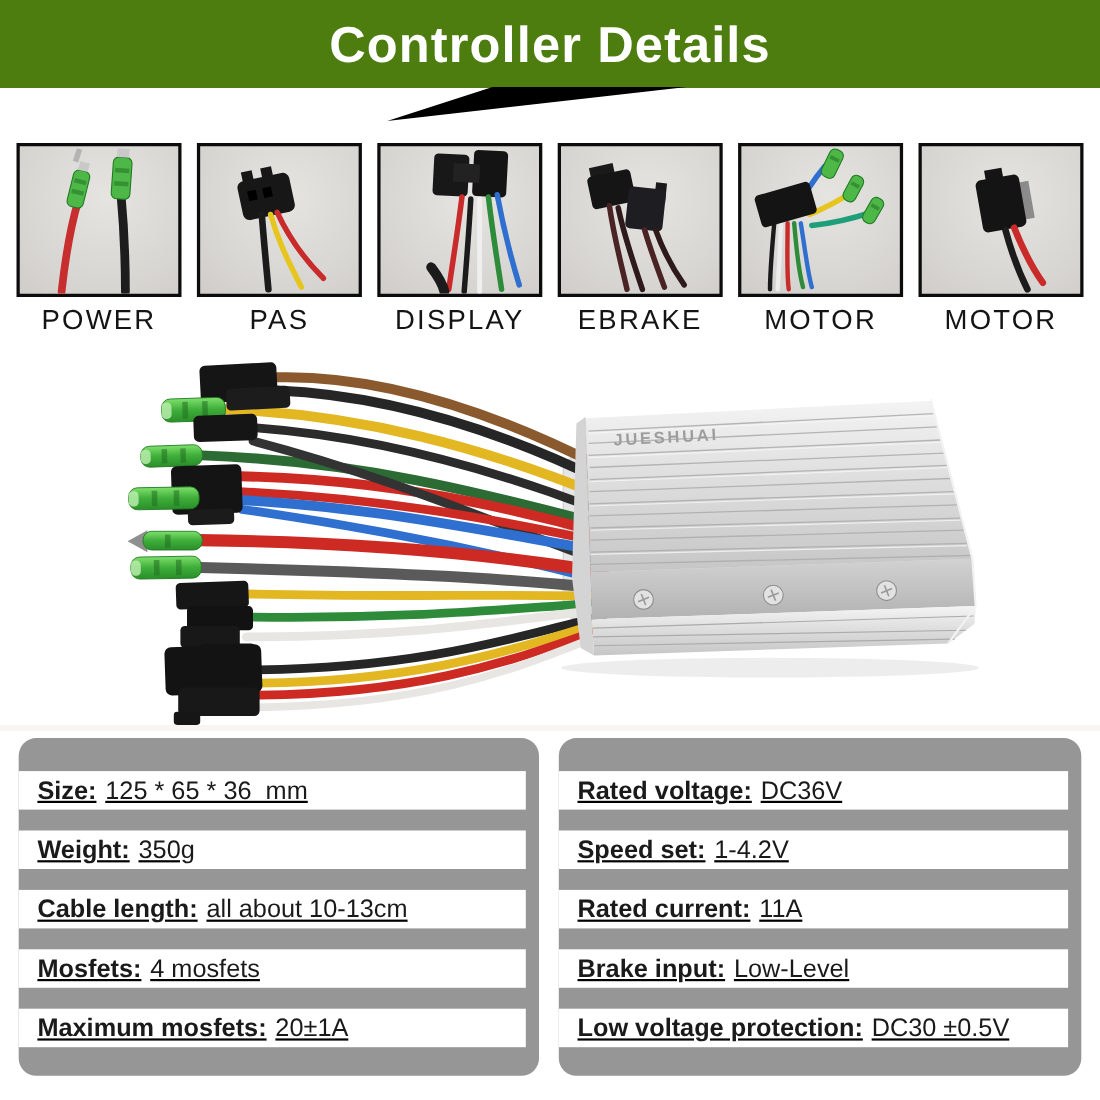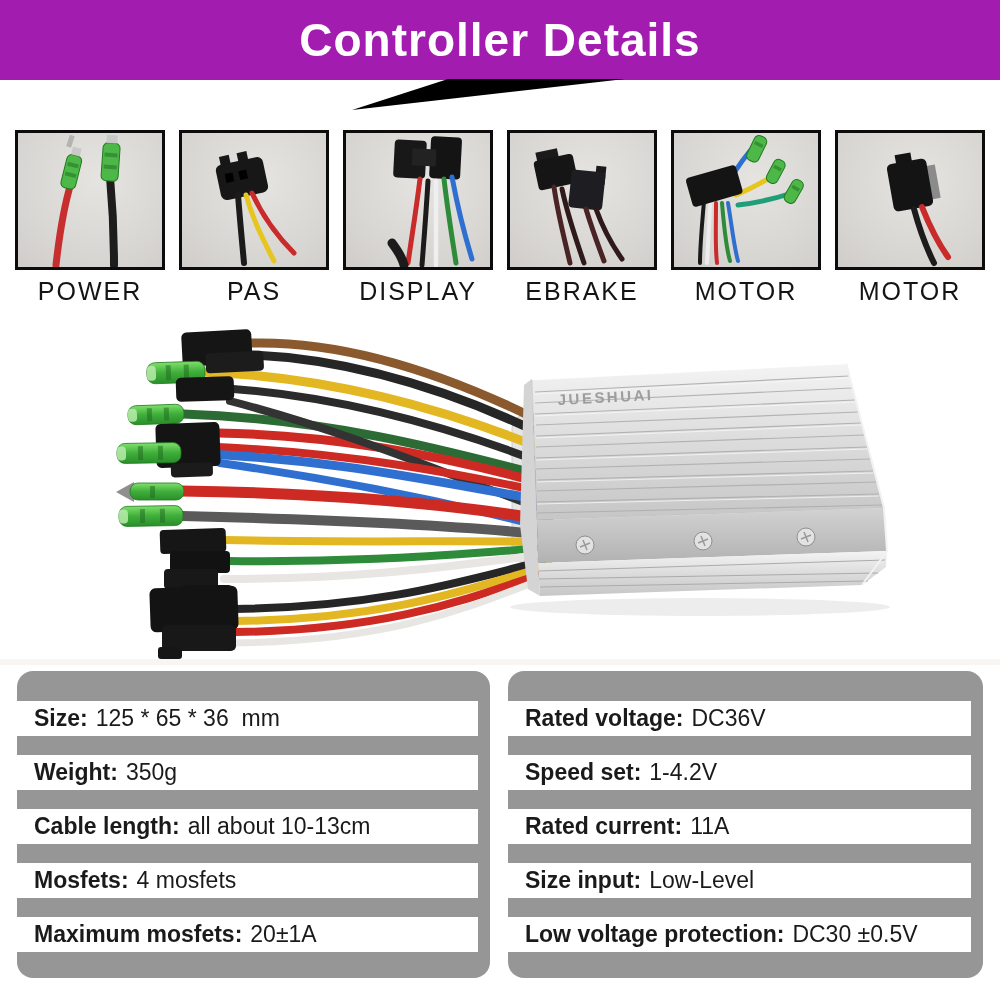--- a/index.html
+++ b/index.html
@@ -1,38 +1,38 @@
 <!DOCTYPE html>
 <html><head>
 <meta charset="utf-8">
 <style>
   html,body{margin:0;padding:0;background:#fff;}
   body{width:1000px;height:1000px;position:relative;overflow:hidden;
        font-family:"Liberation Sans", sans-serif;-webkit-font-smoothing:antialiased;}
 
   
-  .banner{position:absolute;left:0;top:0;width:1000px;height:80px;background:#a21caf;
+  .banner{position:absolute;left:0;top:0;width:1000px;height:80px;background:#4d7c0f;
           display:flex;align-items:center;justify-content:center;}
   .banner h1{margin:0;color:#fff;font-size:46px;font-weight:700;letter-spacing:1px;}
   .banner-tail{position:absolute;left:0;top:79px;width:1000px;height:34px;display:block;}
 
   
   .gallery{position:absolute;left:15px;top:130px;width:946px;display:flex;gap:14px;}
   .thumb{width:150px;display:flex;flex-direction:column;align-items:center;}
   .thumb .photo{width:150px;height:140px;box-sizing:border-box;border:3px solid #0c0c0c;
                 background:radial-gradient(circle at 55% 35%, #e6e4e1 0%, #d7d5d2 70%, #cfccc9 100%);
                 overflow:hidden;}
   .thumb .cap{margin-top:7px;font-size:25px;letter-spacing:2px;color:#141414;}
 
   
   .product{position:absolute;left:0;top:315px;width:1000px;height:350px;}
 
   
   .spec-box{position:absolute;top:671px;height:307px;background:#969696;border-radius:16px;
-            box-sizing:border-box;padding:30px 12px 0 0;}
+            box-sizing:border-box;padding:30px 12px 0 0;text-decoration:underline;}
   .spec-box.left{left:17px;width:473px;}
   .spec-box.right{left:508px;width:475px;}
   .spec-row{height:35px;background:#fff;margin-bottom:19px;display:flex;align-items:center;
             padding-left:17px;font-size:23px;color:#1a1a1a;white-space:nowrap;overflow:hidden;}
   .spec-row b{font-weight:700;}
   .spec-row .v{margin-left:8px;white-space:pre;}
 </style>
 </head>
 <body>
 
@@ -351,20 +351,20 @@
   </div>
   <div class="spec-row">
     <b>Speed set:</b>
     <span class="v">1-4.2V</span>
   </div>
   <div class="spec-row">
     <b>Rated current:</b>
     <span class="v">11A</span>
   </div>
   <div class="spec-row">
-    <b>Size input:</b>
+    <b>Brake input:</b>
     <span class="v">Low-Level</span>
   </div>
   <div class="spec-row">
     <b>Low voltage protection:</b>
     <span class="v">DC30 ±0.5V</span>
   </div>
 </div>
 
 </body></html>

